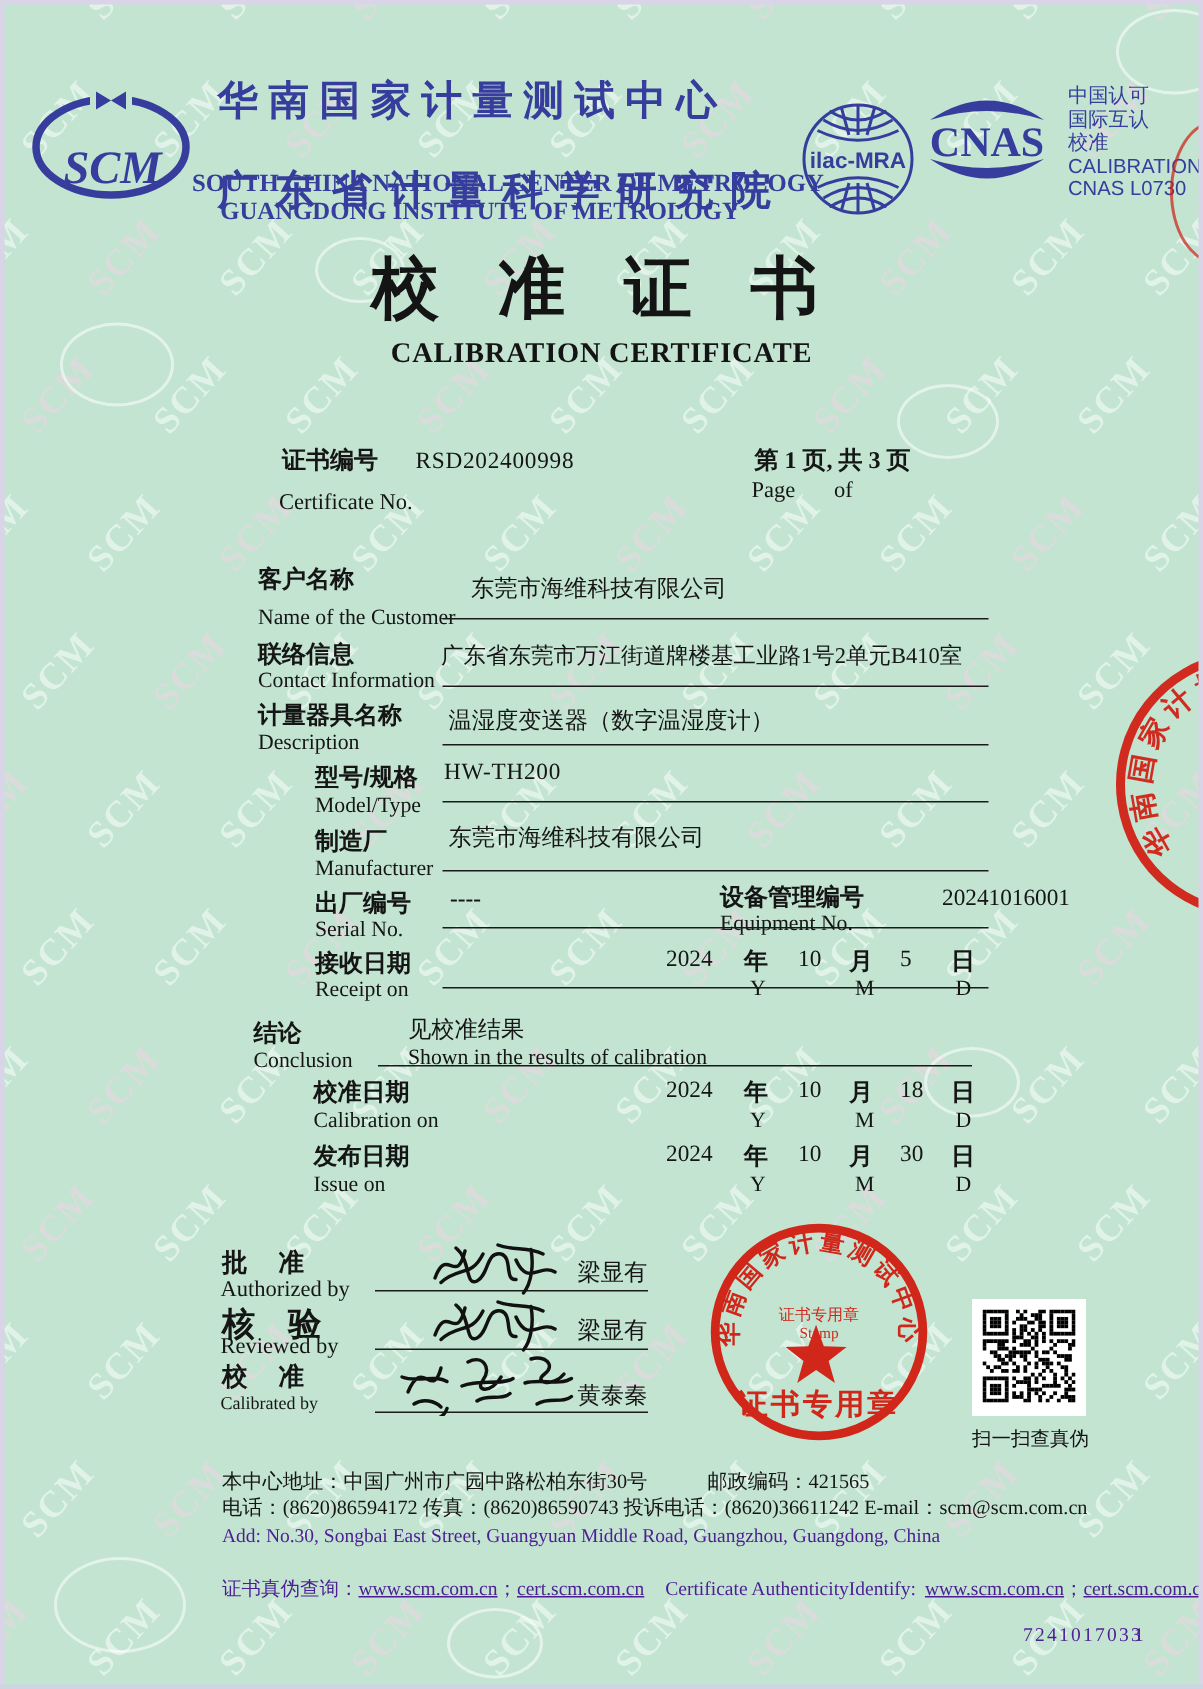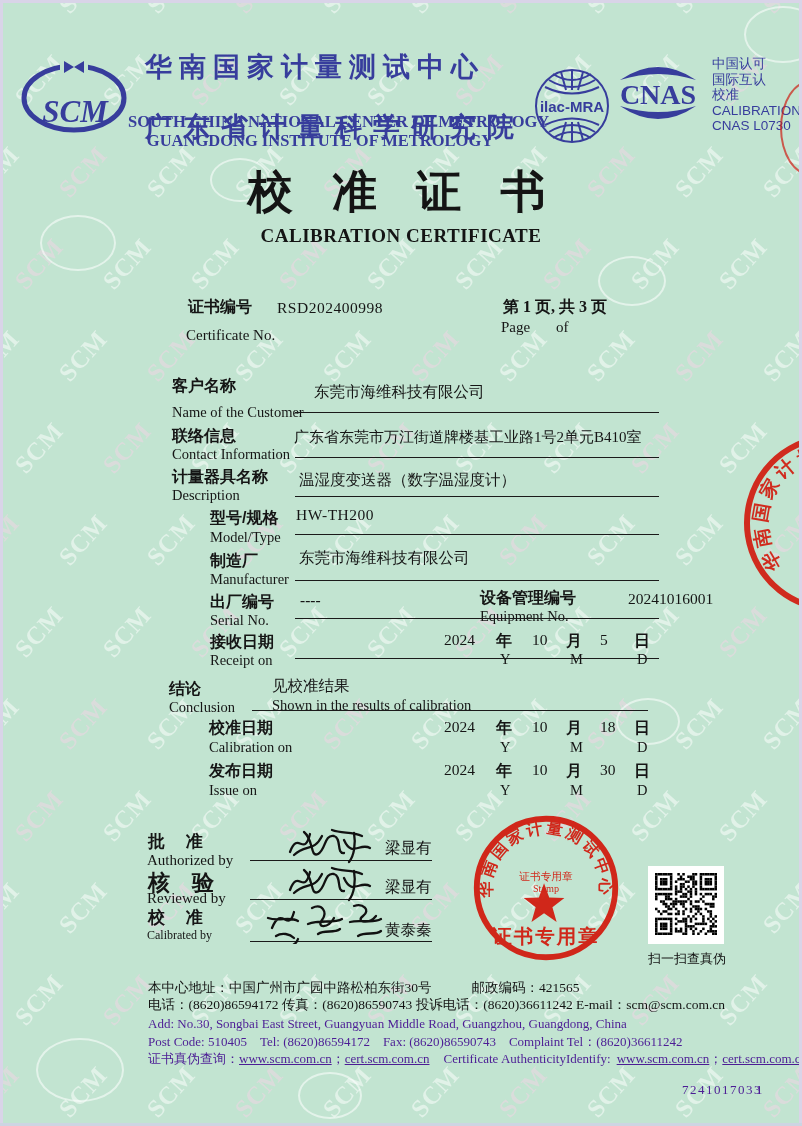--- a/index.html
+++ b/index.html
@@ -659,21 +659,20 @@
       <rect x="57.04" y="59.52" width="2.53" height="2.53" fill="#000"></rect>
       <rect x="59.52" y="59.52" width="2.53" height="2.53" fill="#000"></rect>
     </svg>
   <div class="abs z2" style="left:642px;top:950px;width:90px;text-align:center;font-size:13px;color:#141414;">扫一扫查真伪</div>
 
   <div class="abs z1 ft" style="left:148px;top:979px;">
     <span>本中心地址：中国广州市广园中路松柏东街30号</span><span style="margin-left:40px;">邮政编码：421565</span>
   </div>
   <div class="abs z1 ft" style="left:148px;top:996px;">电话：(8620)86594172 传真：(8620)86590743 投诉电话：(8620)36611242 E-mail：scm@scm.com.cn</div>
   <div class="abs z1 ften" style="left:148px;top:1016px;">Add: No.30, Songbai East Street, Guangyuan Middle Road, Guangzhou, Guangdong, China</div>
-  <div class="abs z1 ften" style="left:148px;top:1033px;">Post Code: 510405　Tel: (8620)86594172　Fax: (8620)86590743　Complaint Tel：(8620)36611242</div>
   <div class="abs z1 ften" style="left:148px;top:1050px;">
     <span>证书真伪查询：</span><span class="url">www.scm.com.cn</span><span>；</span><span class="url">cert.scm.com.cn</span><span style="margin-left:14px;">Certificate AuthenticityIdentify:</span><span class="url" style="margin-left:6px;">www.scm.com.cn</span><span>；</span><span class="url">cert.scm.com.cn</span>
   </div>
   <div class="abs z1 ften" style="left:682px;top:1082px;letter-spacing:1.5px;">7241017033</div>
   <div class="abs z1 ften" style="left:756px;top:1082px;">1</div>
 
   <div class="edge" style="left:0;top:0;width:802px;height:3px;"></div>
   <div class="edge" style="left:0;top:0;width:3px;height:1126px;"></div>
   <div class="edge" style="left:799px;top:0;width:3px;height:1126px;"></div>
   <div class="edge" style="left:0;top:1123px;width:802px;height:3px;background:#cdd5e2;"></div>

